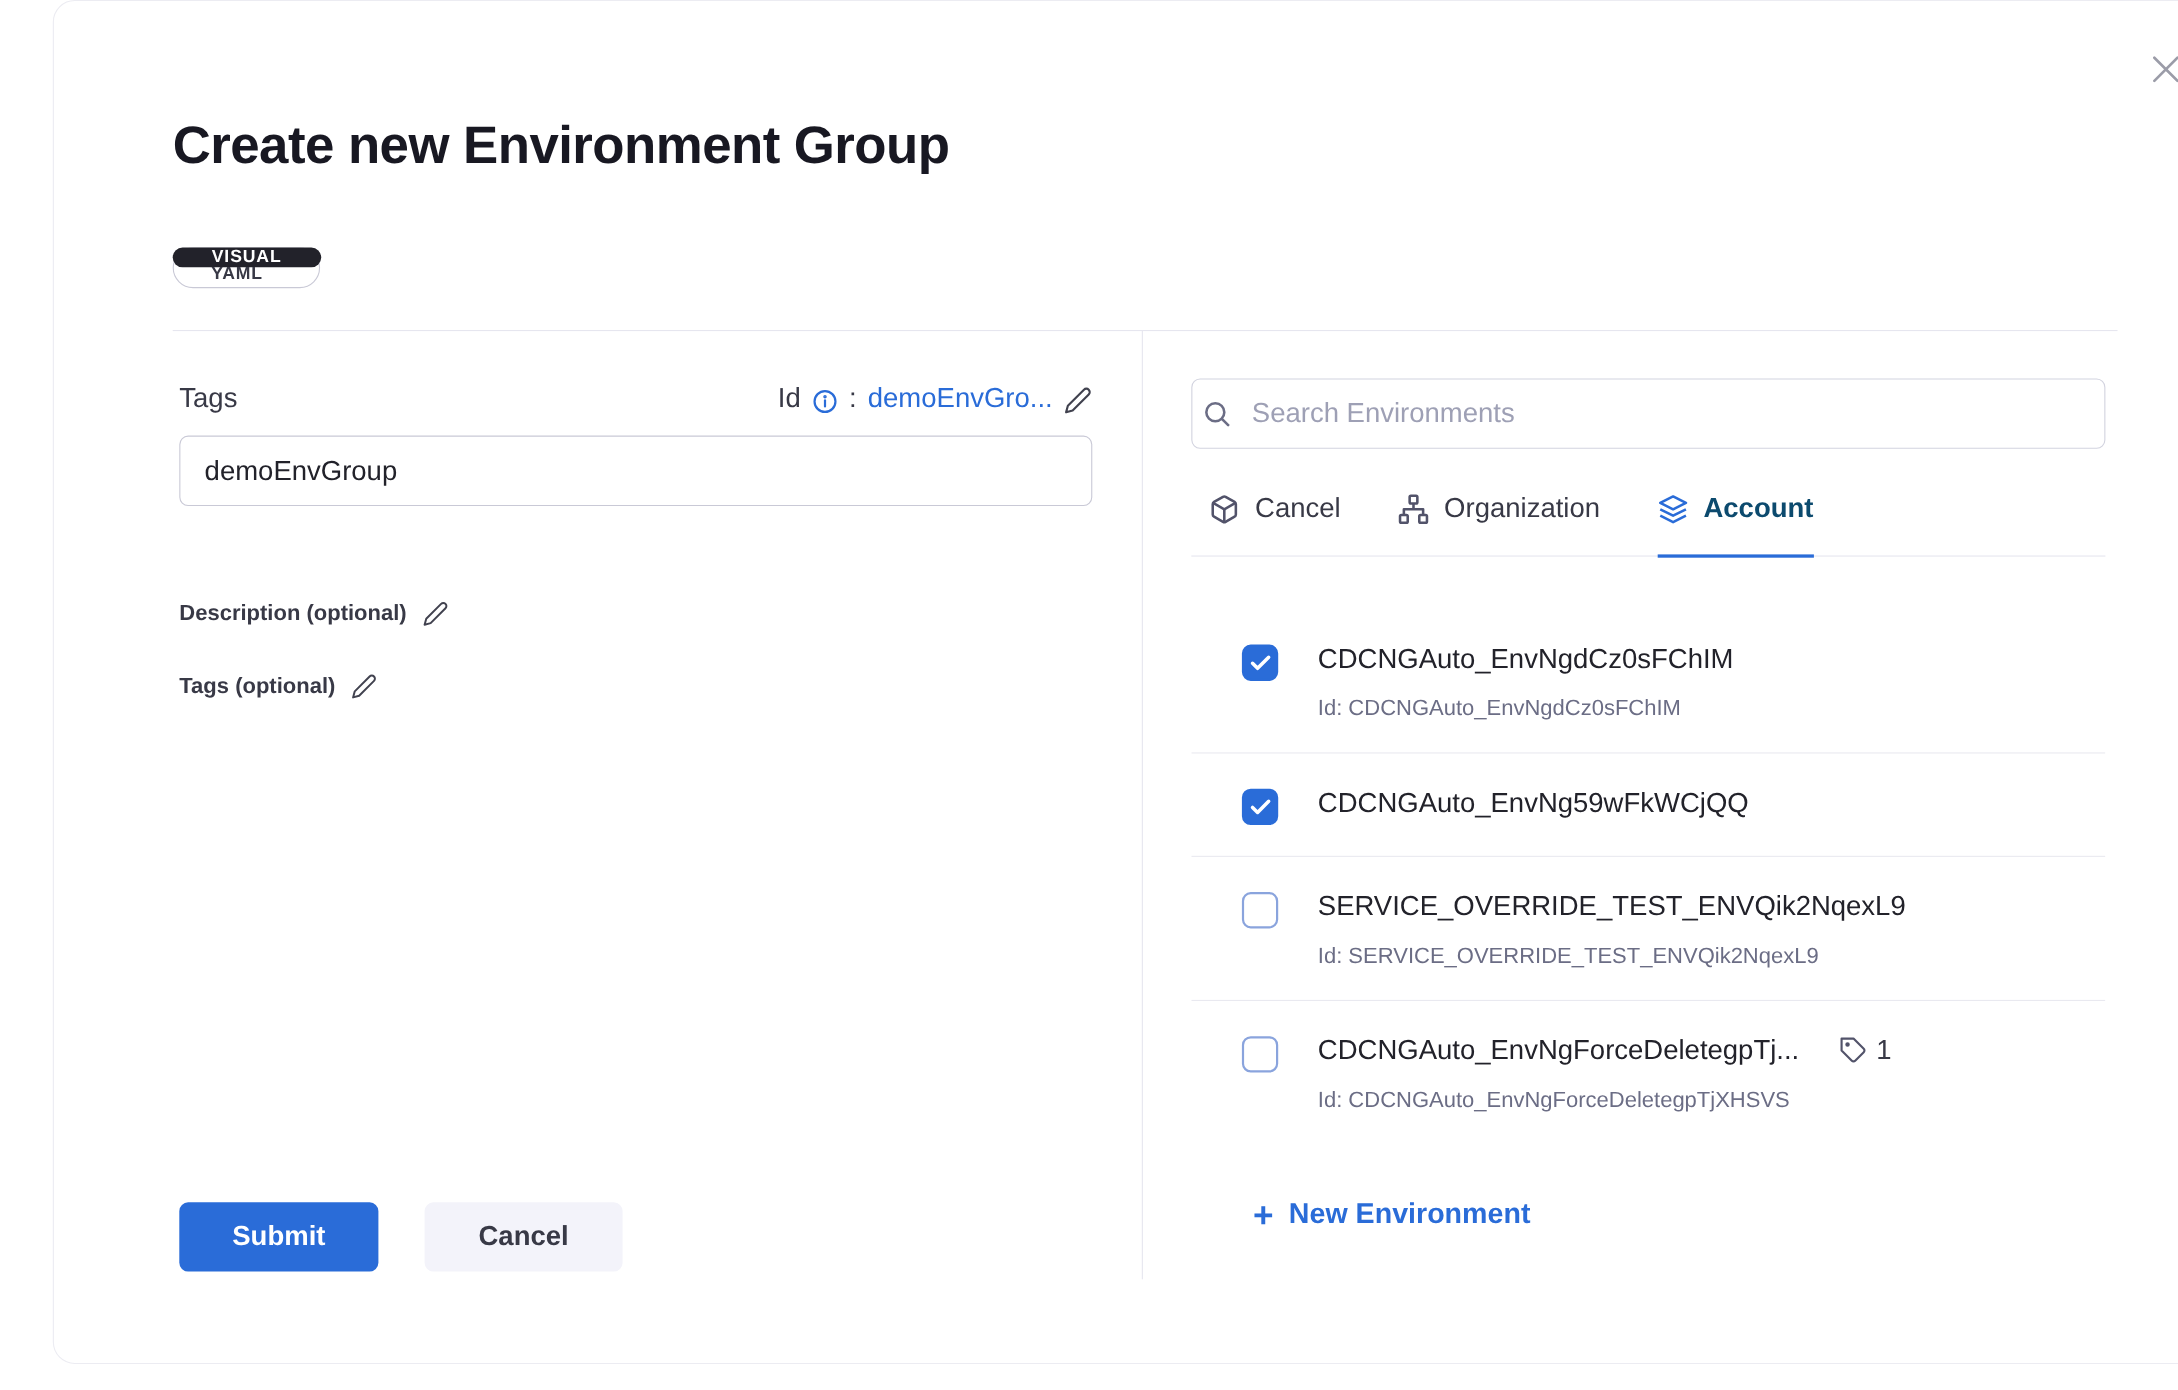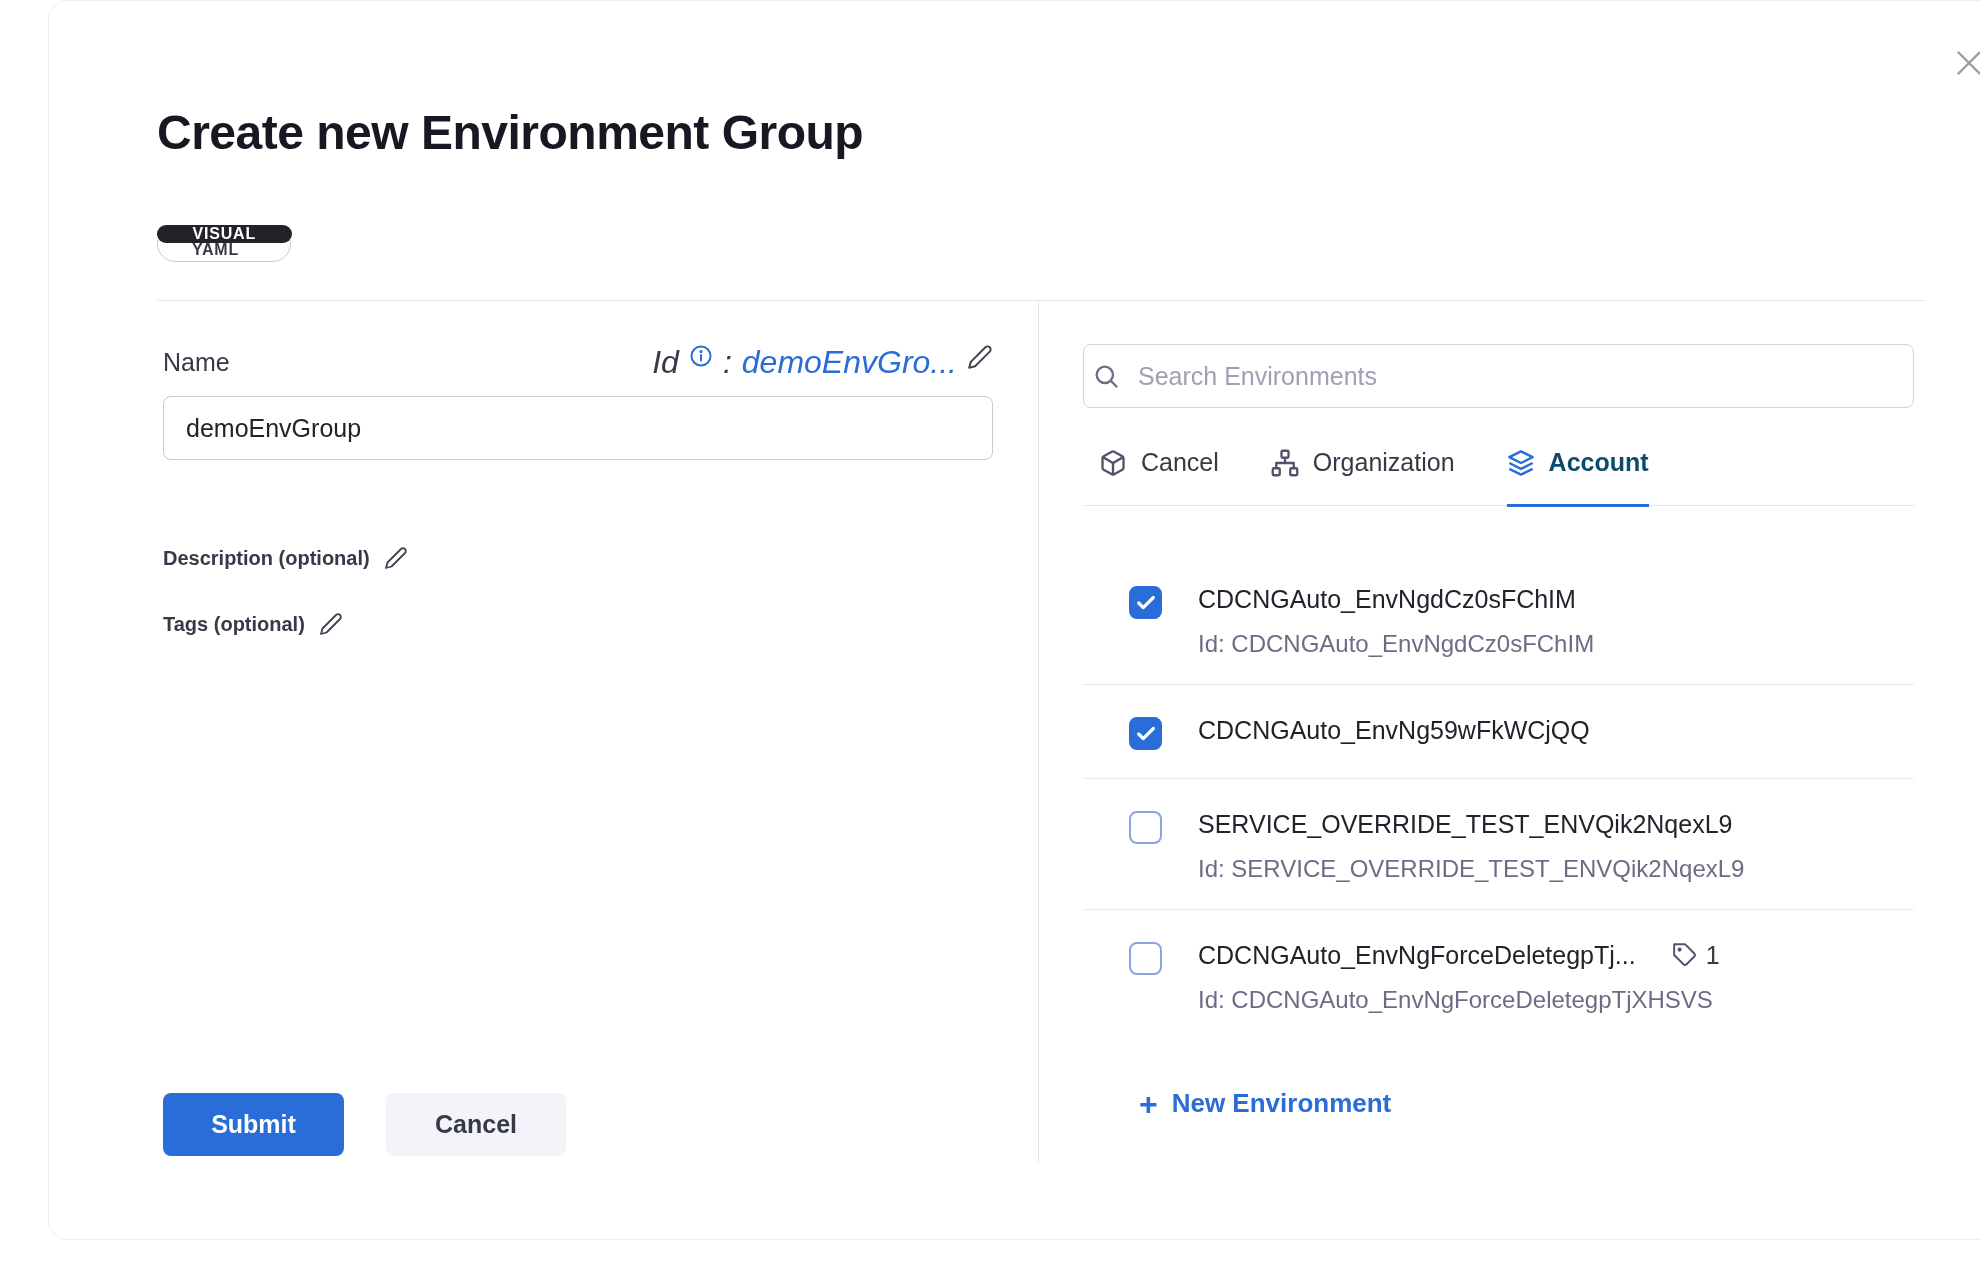--- a/index.html
+++ b/index.html
@@ -22,21 +22,21 @@
   .toggle{position:absolute;left:108px;top:224px;display:flex;align-items:stretch;height:37px;border:1.5px solid #c9c9d6;border-radius:999px;background:#fff;flex-direction:column;}
   .toggle .seg{display:flex;align-items:center;padding:0 34px;font-size:16px;font-weight:700;letter-spacing:.8px;color:#383946;cursor:pointer;}
   .toggle .seg.active{background:#22222a;color:#fff;border-radius:999px;margin:-1.5px;padding:0 36px;}
 
   .divider-h{position:absolute;left:108px;width:1768px;top:299px;height:1px;background:#e6e6ef;}
   .divider-v{position:absolute;left:989px;top:299px;width:1px;height:863px;background:#e6e6ef;}
 
   
   .left-col{position:absolute;left:114px;top:345px;width:830px;}
   .name-row{display:flex;justify-content:space-between;align-items:center;font-size:25px;color:#383946;height:32px;}
-  .id-cluster{display:flex;align-items:flex-start;gap:10px;font-size:32px;font-style:italic;}
+  .id-cluster{display:flex;align-items:flex-end;gap:10px;font-size:25px;}
   .id-cluster .info{color:#2a6cd8;}
   .id-link{color:#2a6cd8;cursor:pointer;}
   .pencil{color:#41424f;cursor:pointer;}
   .name-input{margin-top:18px;width:830px;height:64px;border:1px solid #c9c9d6;border-radius:8px;
     padding:0 22px;font-size:25px;color:#22222a;font-family:"Liberation Sans",sans-serif;outline:none;}
   .field-label-row{display:flex;align-items:center;gap:14px;margin-top:86px;}
   .field-label-row.tags{margin-top:42px;}
   .field-label{font-size:20px;font-weight:700;color:#383946;}
 
   .actions{position:absolute;left:114px;top:1092px;display:flex;gap:42px;}
@@ -59,21 +59,21 @@
 
   .env-list{height:532px;overflow:hidden;padding-top:48px;}
   .env-row{display:flex;align-items:flex-start;padding:30px 0 28px 46px;border-bottom:1px solid #e9e9f0;}
   .env-row:last-child{border-bottom:none;}
   .checkbox{width:33px;height:33px;border:2px solid #8aa4dd;border-radius:8px;background:#fff;margin-top:2px;cursor:pointer;
     display:flex;align-items:center;justify-content:center;color:transparent;}
   .checkbox.on{background:#2a6cd8;border-color:#2a6cd8;color:#fff;}
   .env-info{margin-left:36px;flex:1;}
   .env-name-line{display:flex;align-items:center;}
   .env-name{font-size:25px;color:#22222a;line-height:30px;}
-  .env-id{margin-top:18px;font-size:24px;color:#6b6d85;line-height:24px;}
+  .env-id{margin-top:18px;font-size:20px;color:#6b6d85;line-height:24px;}
   .tag-badge{display:flex;align-items:center;gap:8px;margin-left:36px;color:#383946;font-size:25px;}
   .tag-badge .icon{color:#52536a;}
 
   .new-env{margin-top:50px;padding-left:56px;display:flex;align-items:center;gap:14px;color:#2a6cd8;cursor:pointer;}
   .new-env .plus{font-size:32px;font-weight:600;line-height:30px;}
   .new-env .lbl{font-size:26px;font-weight:700;}
 </style>
 </head>
 <body>
 
@@ -91,21 +91,21 @@
   <div class="toggle">
     <div class="seg active">VISUAL</div>
     <div class="seg">YAML</div>
   </div>
 
   <div class="divider-h"></div>
   <div class="divider-v"></div>
 
   <div class="left-col">
     <div class="name-row">
-      <span>Name</span>
+      <span>Tags</span>
       <span class="id-cluster">
         <span>Id</span>
         <span class="icon info">
           <svg width="24" height="24" viewBox="0 0 24 24" fill="none" stroke="currentColor" stroke-width="2" stroke-linecap="round">
             <circle cx="12" cy="12" r="9.5"></circle>
               <line x1="12" y1="11" x2="12" y2="16.5"></line>
               <circle cx="12" cy="7.6" r="0.6" fill="currentColor"></circle>
           </svg>
         </span>
         <span>:</span>

